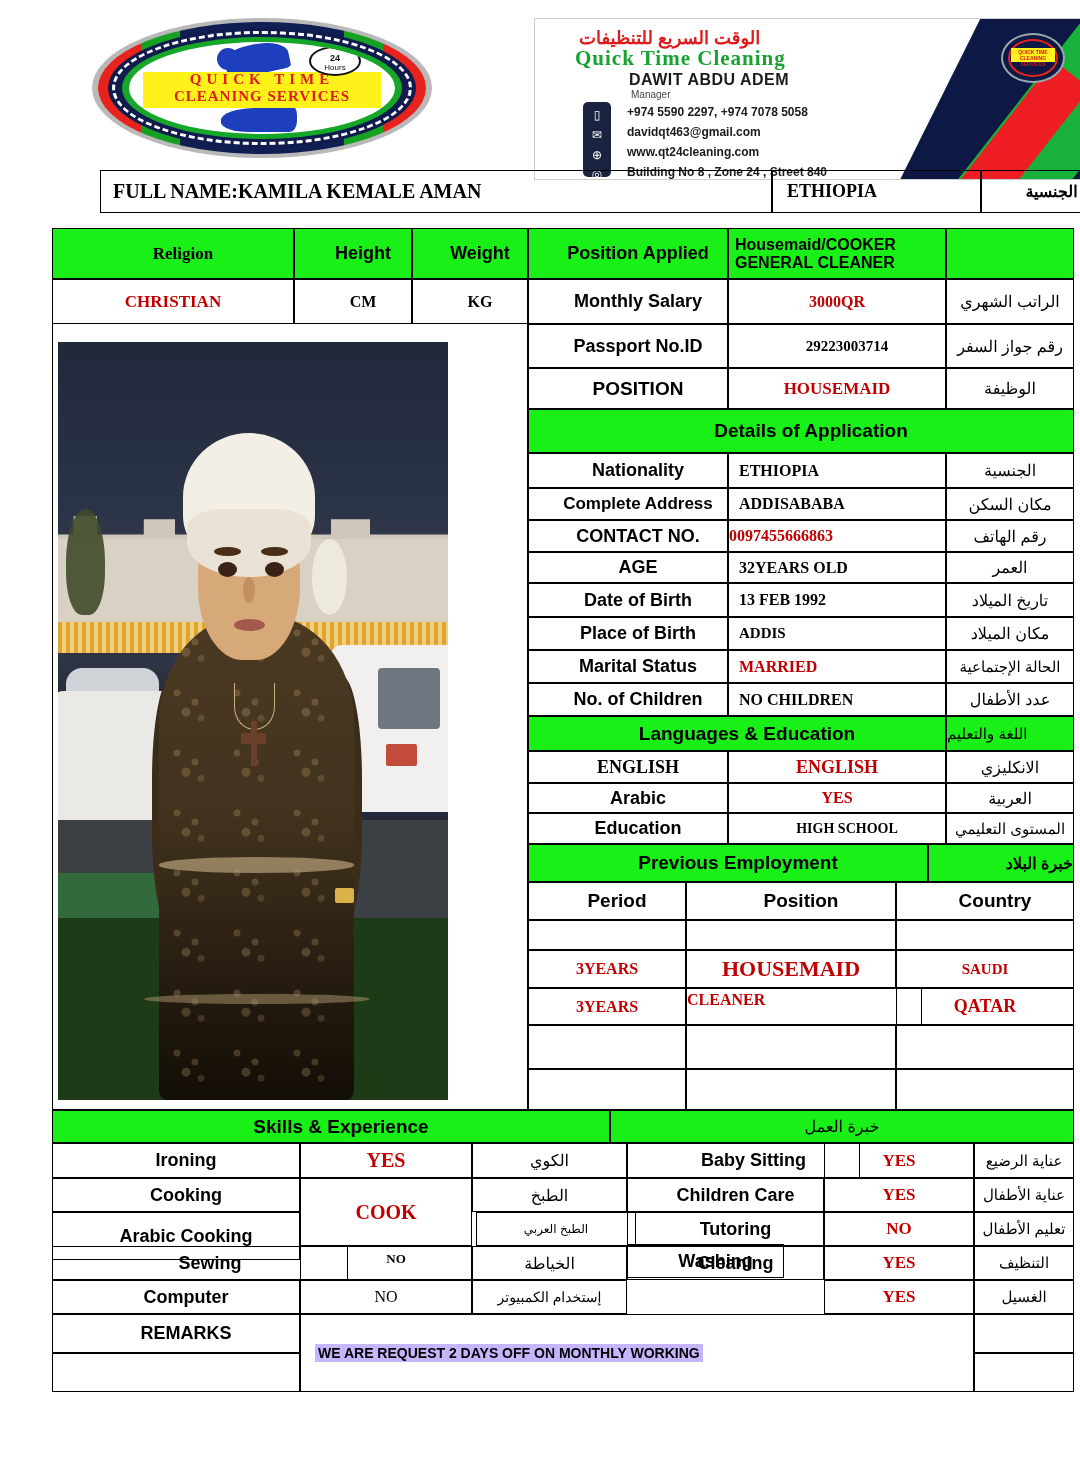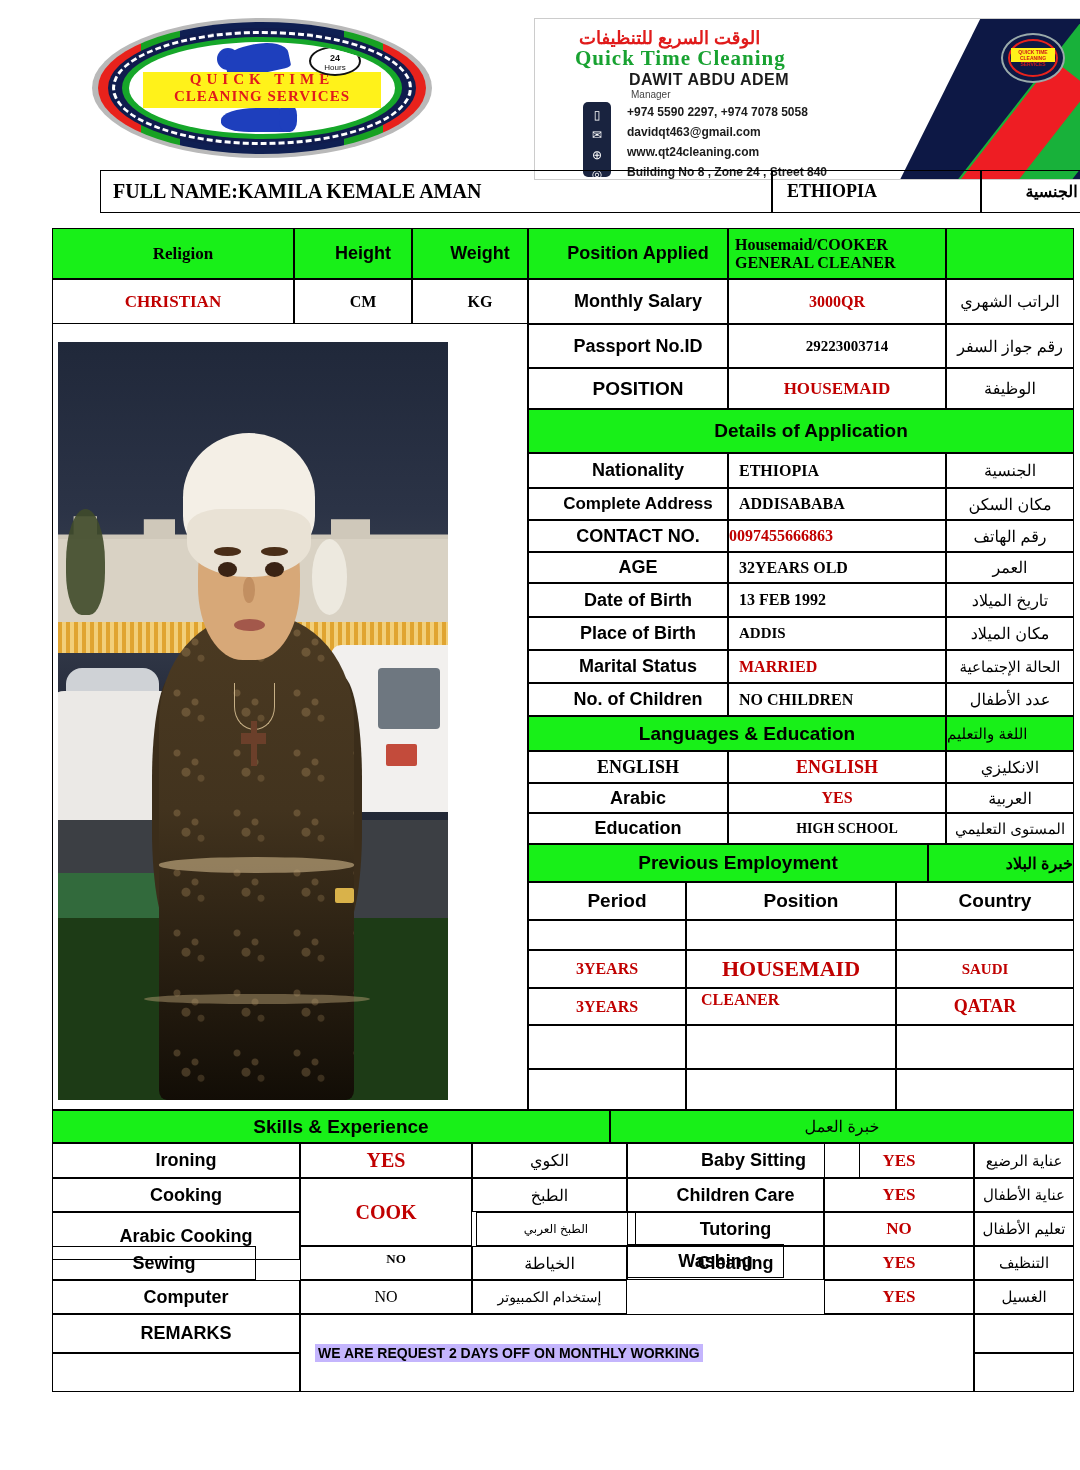--- a/index.html
+++ b/index.html
@@ -80,21 +80,21 @@
   .cell{position:absolute;box-sizing:border-box;border:1.2px solid #000;display:flex;
      align-items:center;justify-content:center;text-align:center;overflow:hidden;}
   .green{background:#18f018;}
   .b{font-weight:bold;padding-left:20px;}
   .red{color:#c00000;font-weight:bold;}
   .serif{font-family:"Liberation Serif",serif;}
   .ar{direction:rtl;font-size:16px;}
   .photo{position:absolute;border:none;overflow:hidden;}
 
   .f13{font-size:13px;} .f14{font-size:14px;} .f15{font-size:15px;}
-  .f16{font-size:16px;font-family:Liberation Serif, serif;} .f17{font-size:17px;} .f18{font-size:18px;}
+  .f16{font-size:16px;} .f17{font-size:17px;} .f18{font-size:18px;}
   .f19{font-size:19px;} .f20{font-size:20px;} .f22{font-size:22px;}
 
   
   .ph-sky{position:absolute;inset:0;background:linear-gradient(#20283a 0%,#2b3346 22%,#39404f 34%,#2a3040 45%,#161a22 100%);}
   .ph-wall{position:absolute;left:0;top:26%;width:100%;height:13%;background:#d9d2c4;}
   .ph-wall2{position:absolute;left:0;top:23%;width:100%;height:4%;background:#cfc8ba;
      clip-path:polygon(0 60%,4% 60%,4% 0,10% 0,10% 60%,22% 60%,22% 10%,30% 10%,30% 60%,44% 60%,44% 0,52% 0,52% 60%,70% 60%,70% 10%,80% 10%,80% 60%,100% 60%,100% 100%,0 100%);}
   .ph-fence{position:absolute;left:0;top:37%;width:100%;height:4%;
      background:repeating-linear-gradient(90deg,#e0a430 0 4px,#f2cf7a 4px 8px);}
   .ph-grass{position:absolute;left:0;top:76%;width:100%;height:24%;background:#1d3b16;}
@@ -321,21 +321,21 @@
 
     <div class="cell" style="left:476px;top:692px;width:158px;height:30px"></div>
     <div class="cell" style="left:634px;top:692px;width:210px;height:30px"></div>
     <div class="cell" style="left:844px;top:692px;width:178px;height:30px"></div>
 
     <div class="cell red f16 serif" style="left:476px;top:722px;width:158px;height:38px">3YEARS</div>
     <div class="cell red f22 serif" style="left:634px;top:722px;width:210px;height:38px">HOUSEMAID</div>
     <div class="cell red f15 serif" style="left:844px;top:722px;width:178px;height:38px">SAUDI</div>
 
     <div class="cell red f16 serif" style="left:476px;top:760px;width:158px;height:37px">3YEARS</div>
-    <div class="cell red f16 serif" style="left:634px;top:760px;width:210px;height:37px;justify-content:flex-start;padding-left:14px;align-items:flex-start;padding-top:2px">CLEANER</div>
+    <div class="cell red f16 serif" style="left:634px;top:760px;width:236px;height:37px;justify-content:flex-start;align-items:flex-start;padding-top:2px">CLEANER</div>
     <div class="cell red f18 serif" style="left:844px;top:760px;width:178px;height:37px">QATAR</div>
 
     <div class="cell" style="left:476px;top:797px;width:158px;height:44px"></div>
     <div class="cell" style="left:634px;top:797px;width:210px;height:44px"></div>
     <div class="cell" style="left:844px;top:797px;width:178px;height:44px"></div>
 
     <div class="cell" style="left:476px;top:841px;width:158px;height:41px"></div>
     <div class="cell" style="left:634px;top:841px;width:210px;height:41px"></div>
     <div class="cell" style="left:844px;top:841px;width:178px;height:41px"></div>
 
@@ -355,21 +355,21 @@
     <div class="cell b f18" style="left:575px;top:950px;width:197px;height:34px">Children Care</div>
     <div class="cell red f17 serif" style="left:772px;top:950px;width:150px;height:34px">YES</div>
     <div class="cell ar" style="left:922px;top:950px;width:100px;height:34px;font-size:15px">عناية الأطفال</div>
 
     <div class="cell b f18" style="left:0;top:984px;width:248px;height:48px">Arabic Cooking</div>
     <div class="cell ar" style="left:424px;top:984px;width:160px;height:34px;font-size:12px">الطبخ العربي</div>
     <div class="cell b f18" style="left:575px;top:984px;width:197px;height:34px">Tutoring</div>
     <div class="cell red f17 serif" style="left:772px;top:984px;width:150px;height:34px">NO</div>
     <div class="cell ar" style="left:922px;top:984px;width:100px;height:34px;font-size:15px">تعليم الأطفال</div>
 
-    <div class="cell b f18" style="left:0;top:1018px;width:204px;height:34px">Sewing</div>
+    <div class="cell b f18" style="left:0;top:1018px;width:296px;height:34px">Sewing</div>
     <div class="cell b f13 serif" style="left:248px;top:1018px;width:172px;height:34px;align-items:flex-start;padding-top:4px">NO</div>
     <div class="cell ar" style="left:420px;top:1018px;width:155px;height:34px">الخياطة</div>
     <div class="cell b f18" style="left:575px;top:1018px;width:197px;height:34px">Cleaning</div>
     <div class="cell red f17 serif" style="left:772px;top:1018px;width:150px;height:34px">YES</div>
     <div class="cell ar" style="left:922px;top:1018px;width:100px;height:34px;font-size:15px">التنظيف</div>
 
     <div class="cell b f18" style="left:0;top:1052px;width:248px;height:34px">Computer</div>
     <div class="cell f16 serif" style="left:248px;top:1052px;width:172px;height:34px">NO</div>
     <div class="cell ar" style="left:420px;top:1052px;width:155px;height:34px;font-size:14px">إستخدام الكمبيوتر</div>
     <div class="cell b f18" style="left:575px;top:1016px;width:157px;height:34px">Washing</div>

